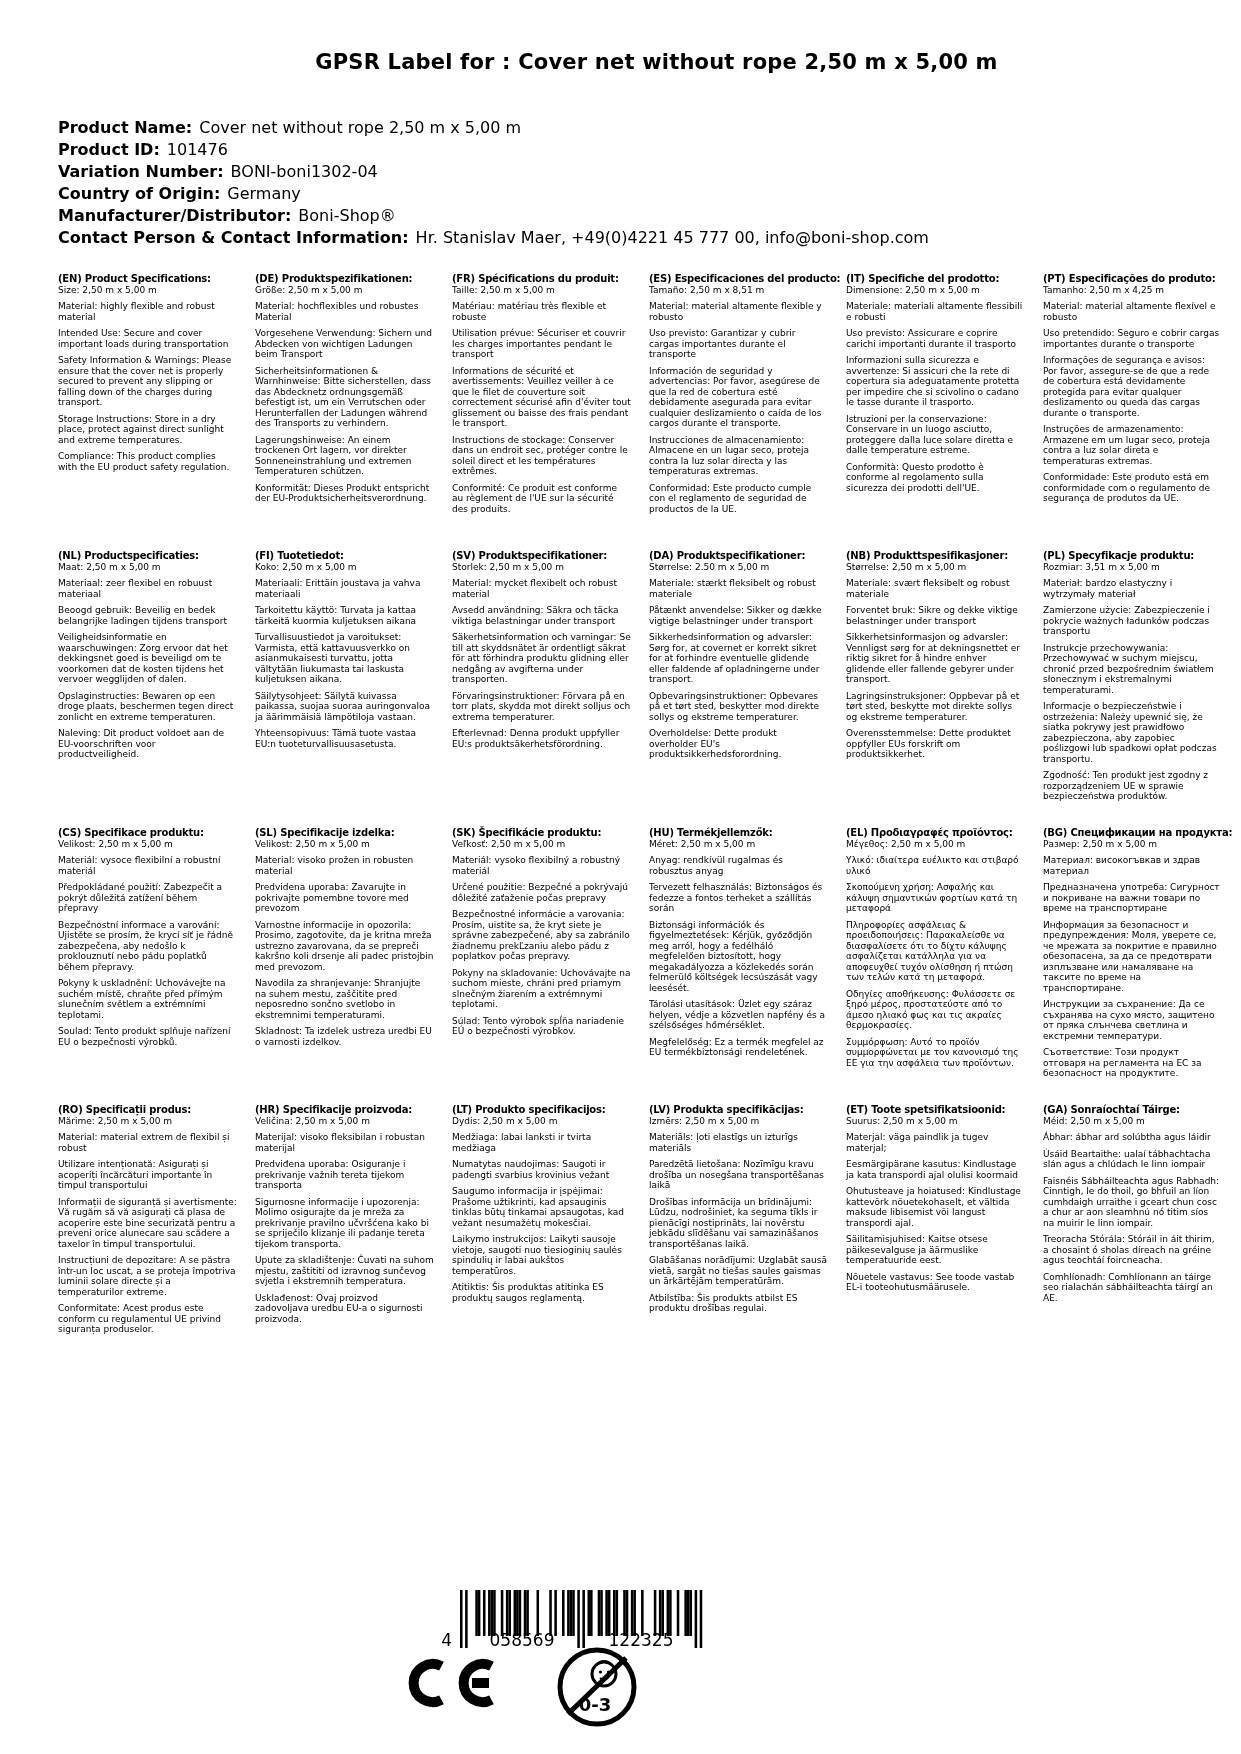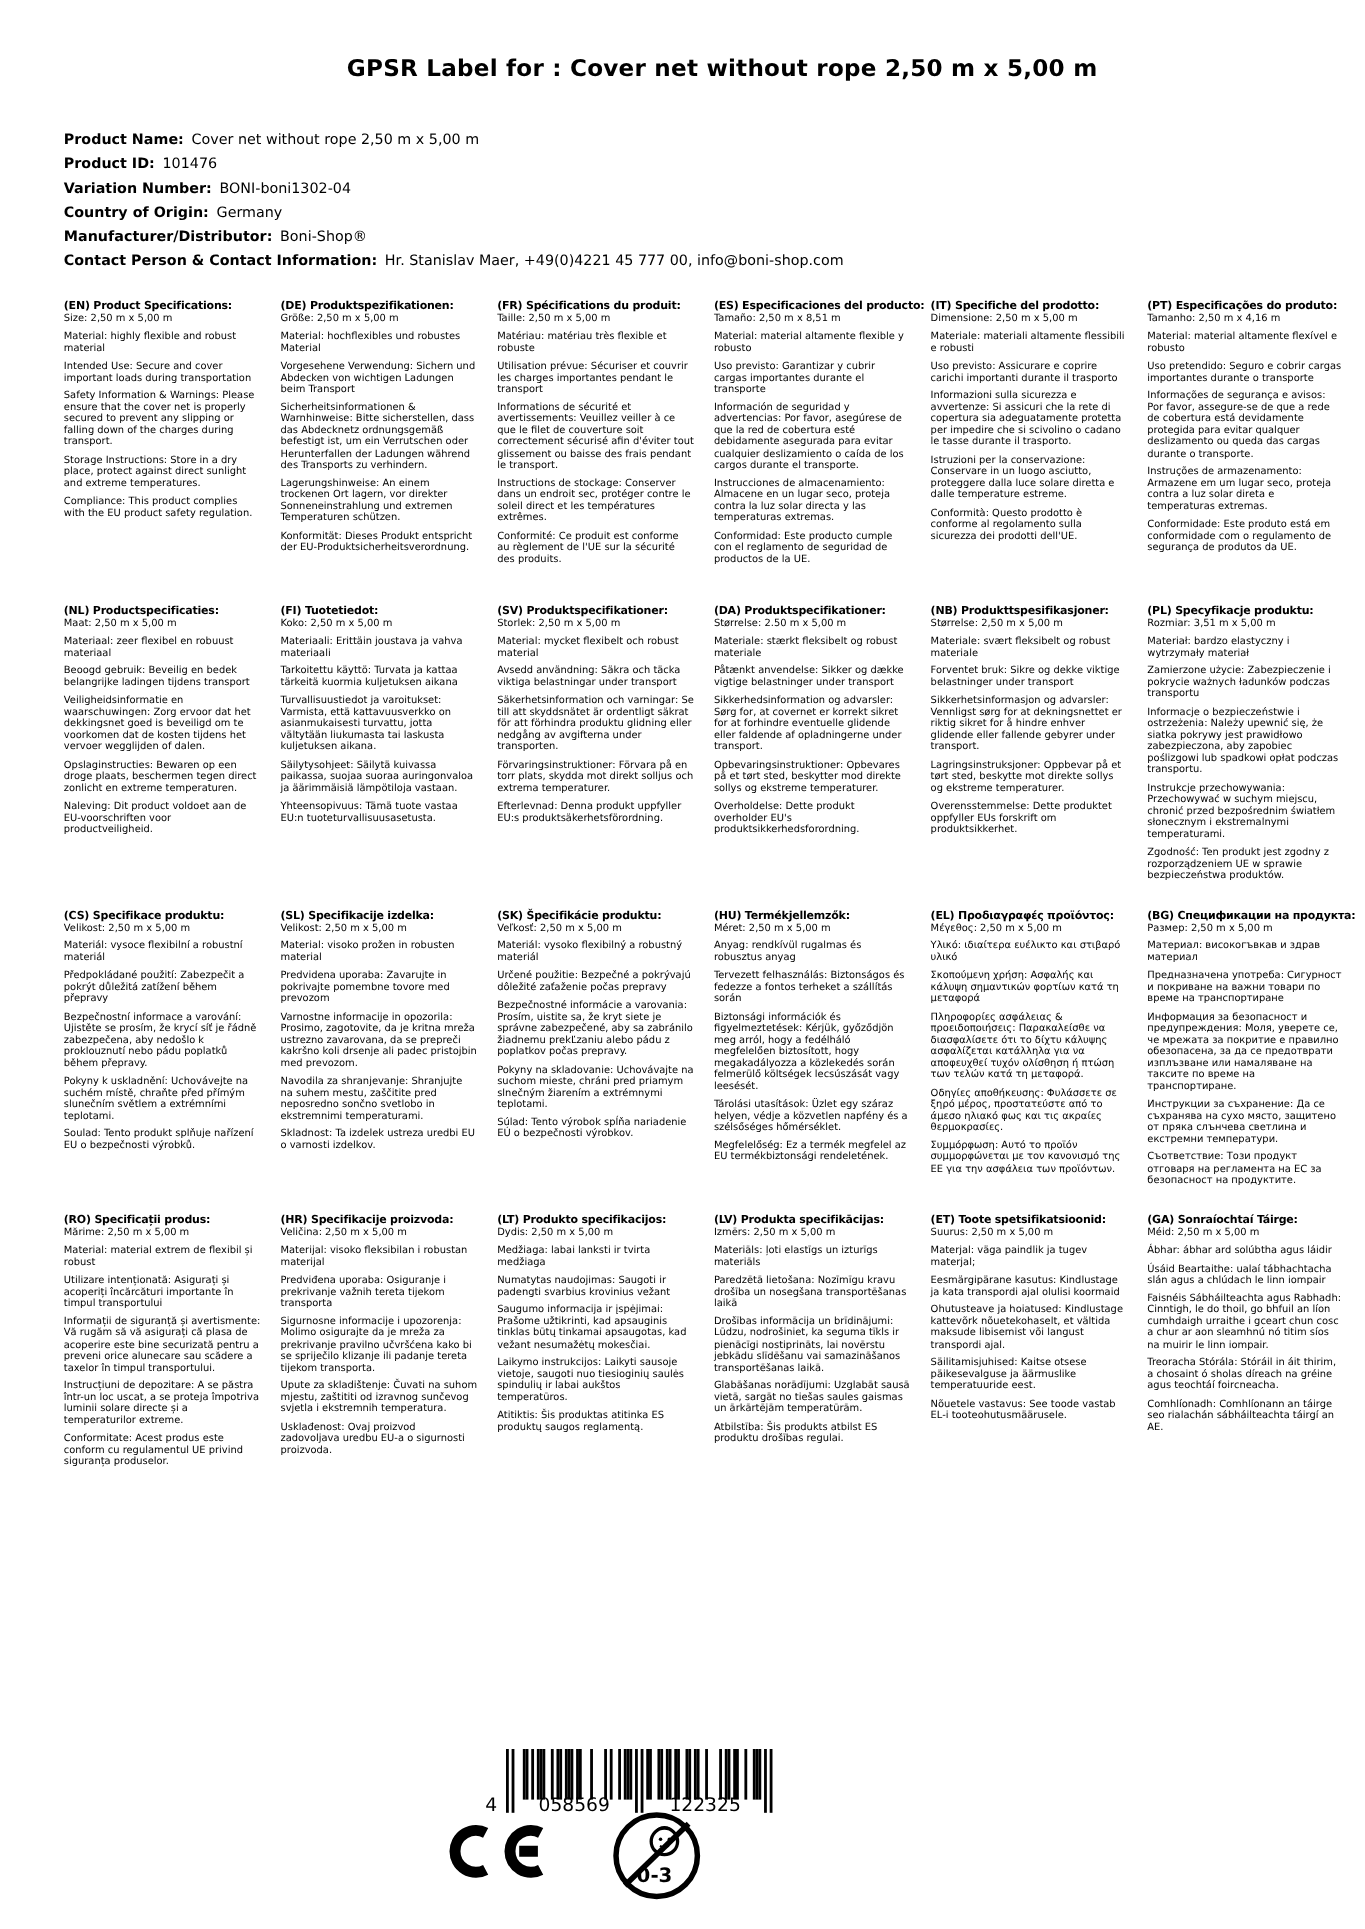--- a/index.html
+++ b/index.html
@@ -1,20 +1,20 @@
 <!DOCTYPE html>
 <html><head>
 <meta charset="utf-8">
 <style>
   html,body{margin:0;padding:0;background:#888;}
   .page{position:relative;width:1241px;height:1754px;background:#fff;color:#000;
         font-family:"DejaVu Sans","Liberation Sans",sans-serif;overflow:hidden;margin:0 auto;}
   .title{position:absolute;top:50px;left:0;width:100%;text-align:center;
          font-size:21px;font-weight:bold;letter-spacing:0.2px;padding-left:36px;}
-  .product-info{position:absolute;top:117px;left:58px;font-size:13px;line-height:22px;}
+  .product-info{position:absolute;top:117px;left:58px;font-size:16px;line-height:22px;}
   .info-row{white-space:nowrap;}
   .info-label{font-weight:bold;}
   .info-value{margin-left:7px;}
   .lang-grid{position:absolute;top:273px;left:58px;
              display:grid;grid-template-columns:repeat(6,179px);column-gap:18px;
              grid-auto-rows:277px;}
   .lang-block{font-size:9px;line-height:1.17;overflow:visible;}
   .lang-h{font-size:10px;font-weight:bold;white-space:nowrap;letter-spacing:-0.2px;}
   .lang-line{margin:0;}
   .lang-p{margin:6px 0 0 0;}
@@ -99,21 +99,21 @@
     <div class="lang-line">Dimensione: 2,50 m x 5,00 m</div>
     <p class="lang-p">Materiale: materiali altamente flessibili e robusti</p>
     <p class="lang-p">Uso previsto: Assicurare e coprire carichi importanti durante il trasporto</p>
     <p class="lang-p">Informazioni sulla sicurezza e avvertenze: Si assicuri che la rete di copertura sia adeguatamente protetta per impedire che si scivolino o cadano le tasse durante il trasporto.</p>
     <p class="lang-p">Istruzioni per la conservazione: Conservare in un luogo asciutto, proteggere dalla luce solare diretta e dalle temperature estreme.</p>
     <p class="lang-p">Conformità: Questo prodotto è conforme al regolamento sulla sicurezza dei prodotti dell'UE.</p>
   </div>
 
   <div class="lang-block">
     <div class="lang-h">(PT) Especificações do produto:</div>
-    <div class="lang-line">Tamanho: 2,50 m x 4,16 m</div>
+    <div class="lang-line">Tamanho: 2,50 m x 4,25 m</div>
     <p class="lang-p">Material: material altamente flexível e robusto</p>
     <p class="lang-p">Uso pretendido: Seguro e cobrir cargas importantes durante o transporte</p>
     <p class="lang-p">Informações de segurança e avisos: Por favor, assegure-se de que a rede de cobertura está devidamente protegida para evitar qualquer deslizamento ou queda das cargas durante o transporte.</p>
     <p class="lang-p">Instruções de armazenamento: Armazene em um lugar seco, proteja contra a luz solar direta e temperaturas extremas.</p>
     <p class="lang-p">Conformidade: Este produto está em conformidade com o regulamento de segurança de produtos da UE.</p>
   </div>
 
   <div class="lang-block">
     <div class="lang-h">(NL) Productspecificaties:</div>
     <div class="lang-line">Maat: 2,50 m x 5,00 m</div>
@@ -162,22 +162,22 @@
     <p class="lang-p">Sikkerhetsinformasjon og advarsler: Vennligst sørg for at dekningsnettet er riktig sikret for å hindre enhver glidende eller fallende gebyrer under transport.</p>
     <p class="lang-p">Lagringsinstruksjoner: Oppbevar på et tørt sted, beskytte mot direkte sollys og ekstreme temperaturer.</p>
     <p class="lang-p">Overensstemmelse: Dette produktet oppfyller EUs forskrift om produktsikkerhet.</p>
   </div>
 
   <div class="lang-block">
     <div class="lang-h">(PL) Specyfikacje produktu:</div>
     <div class="lang-line">Rozmiar: 3,51 m x 5,00 m</div>
     <p class="lang-p">Materiał: bardzo elastyczny i wytrzymały materiał</p>
     <p class="lang-p">Zamierzone użycie: Zabezpieczenie i pokrycie ważnych ładunków podczas transportu</p>
+    <p class="lang-p">Instrukcje przechowywania: Przechowywać w suchym miejscu, chronić przed bezpośrednim światłem słonecznym i ekstremalnymi temperaturami.</p>
     <p class="lang-p">Informacje o bezpieczeństwie i ostrzeżenia: Należy upewnić się, że siatka pokrywy jest prawidłowo zabezpieczona, aby zapobiec poślizgowi lub spadkowi opłat podczas transportu.</p>
-    <p class="lang-p">Instrukcje przechowywania: Przechowywać w suchym miejscu, chronić przed bezpośrednim światłem słonecznym i ekstremalnymi temperaturami.</p>
     <p class="lang-p">Zgodność: Ten produkt jest zgodny z rozporządzeniem UE w sprawie bezpieczeństwa produktów.</p>
   </div>
 
   <div class="lang-block">
     <div class="lang-h">(CS) Specifikace produktu:</div>
     <div class="lang-line">Velikost: 2,50 m x 5,00 m</div>
     <p class="lang-p">Materiál: vysoce flexibilní a robustní materiál</p>
     <p class="lang-p">Předpokládané použití: Zabezpečit a pokrýt důležitá zatížení během přepravy</p>
     <p class="lang-p">Bezpečnostní informace a varování: Ujistěte se prosím, že krycí síť je řádně zabezpečena, aby nedošlo k proklouznutí nebo pádu poplatků během přepravy.</p>
     <p class="lang-p">Pokyny k uskladnění: Uchovávejte na suchém místě, chraňte před přímým slunečním světlem a extrémními teplotami.</p>

